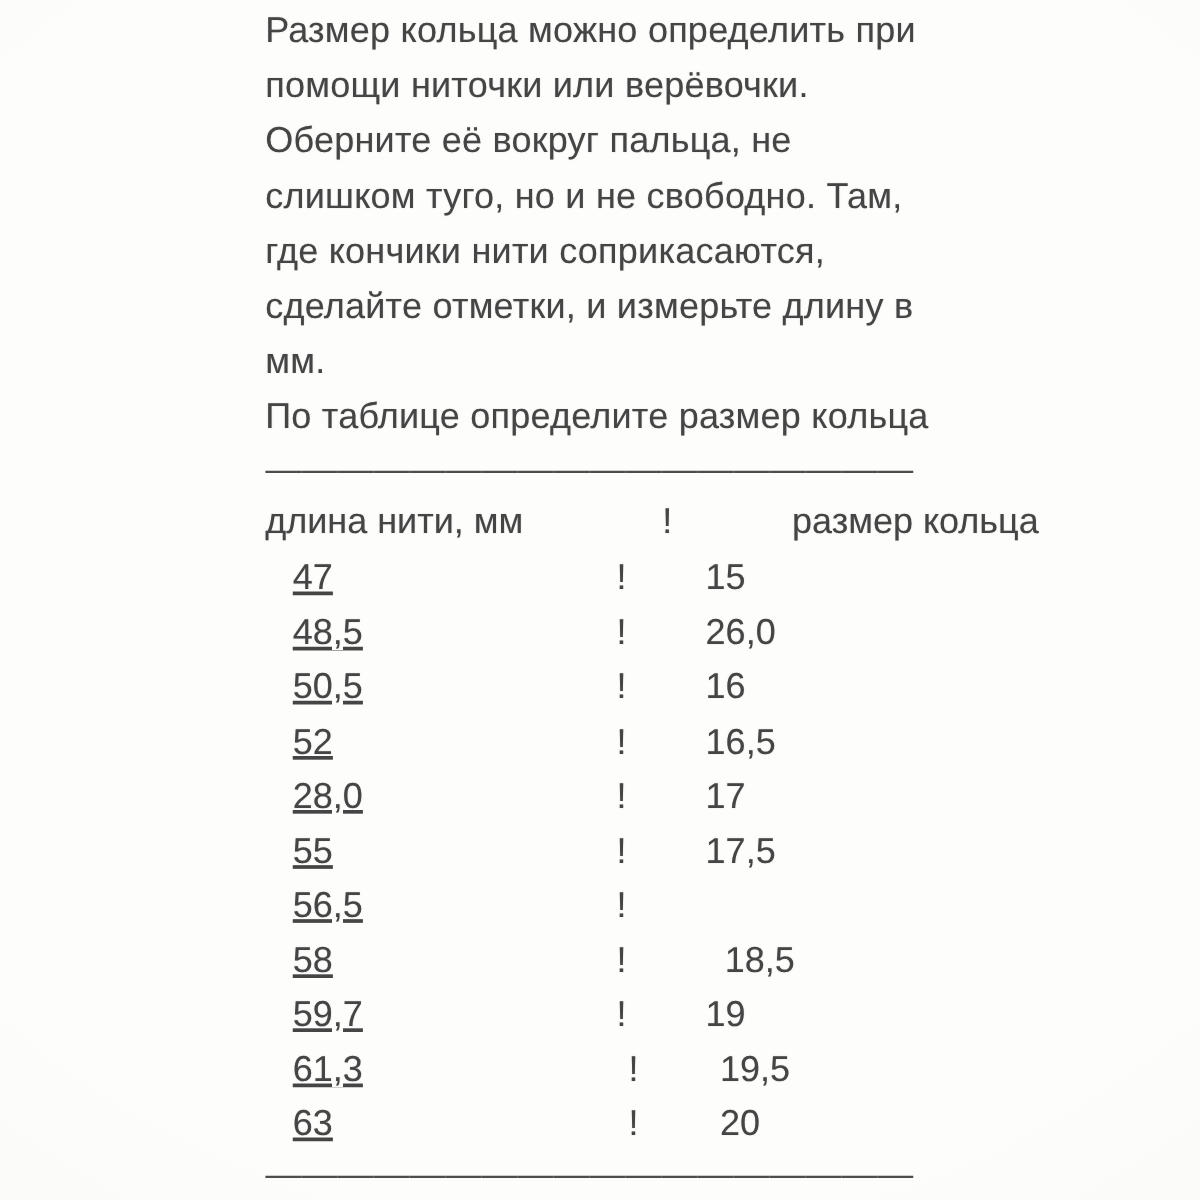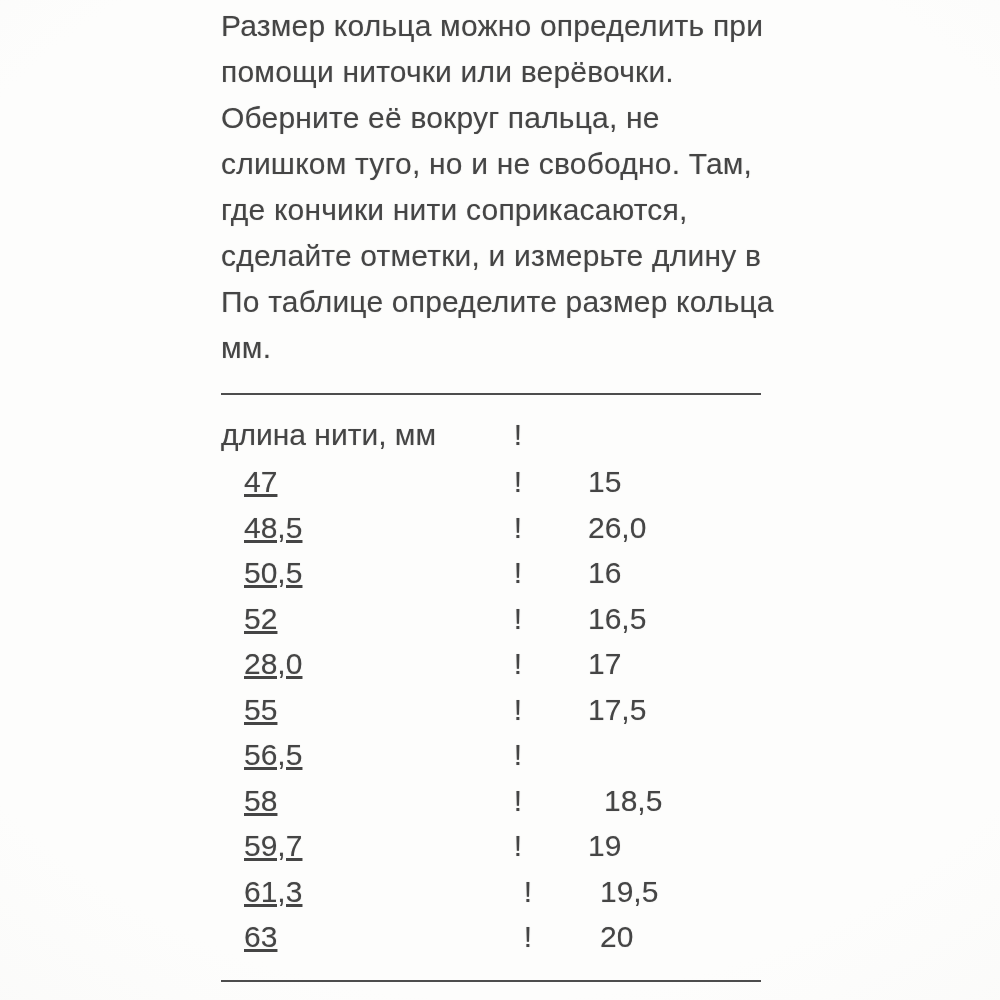--- a/index.html
+++ b/index.html
@@ -45,20 +45,21 @@
   .trow {
     display: grid;
     grid-template-columns: 287px 20px auto;
     font-size: 30px;
     line-height: 45.5px;
     text-shadow: 0 0 1px rgba(70,70,70,0.35);
     white-space: nowrap;
   }
   .trow.header {
     line-height: 48px;
+    gap: 38px;
   }
   .cell-sep {
     text-align: center;
   }
   .cell-size {
     padding-left: 60px;
   }
   .header .cell-size {
     padding-left: 56px;
   }
@@ -77,31 +78,32 @@
 <div class="page">
   <div class="content">
 
     <div>
       <div class="line">Размер кольца можно определить при</div>
       <div class="line">помощи ниточки или верёвочки.</div>
       <div class="line">Оберните её вокруг пальца, не</div>
       <div class="line">слишком туго, но и не свободно. Там,</div>
       <div class="line">где кончики нити соприкасаются,</div>
       <div class="line">сделайте отметки, и измерьте длину в</div>
+      <div class="line">мм.</div>
       <div class="line">По таблице определите размер кольца</div>
-      <div class="line">мм.</div>
     </div>
 
     <div class="divider top">——————————————————</div>
 
     <div>
 
       <div class="trow header">
         <div class="cell-len">длина нити, мм</div>
         <div class="cell-sep">!</div>
+        <div class="cell-size">размер кольца</div>
       </div>
 
       <div class="trow">
         <div class="cell-len num">47</div>
         <div class="cell-sep">!</div>
         <div class="cell-size">15</div>
       </div>
 
       <div class="trow">
         <div class="cell-len num">48,5</div>

